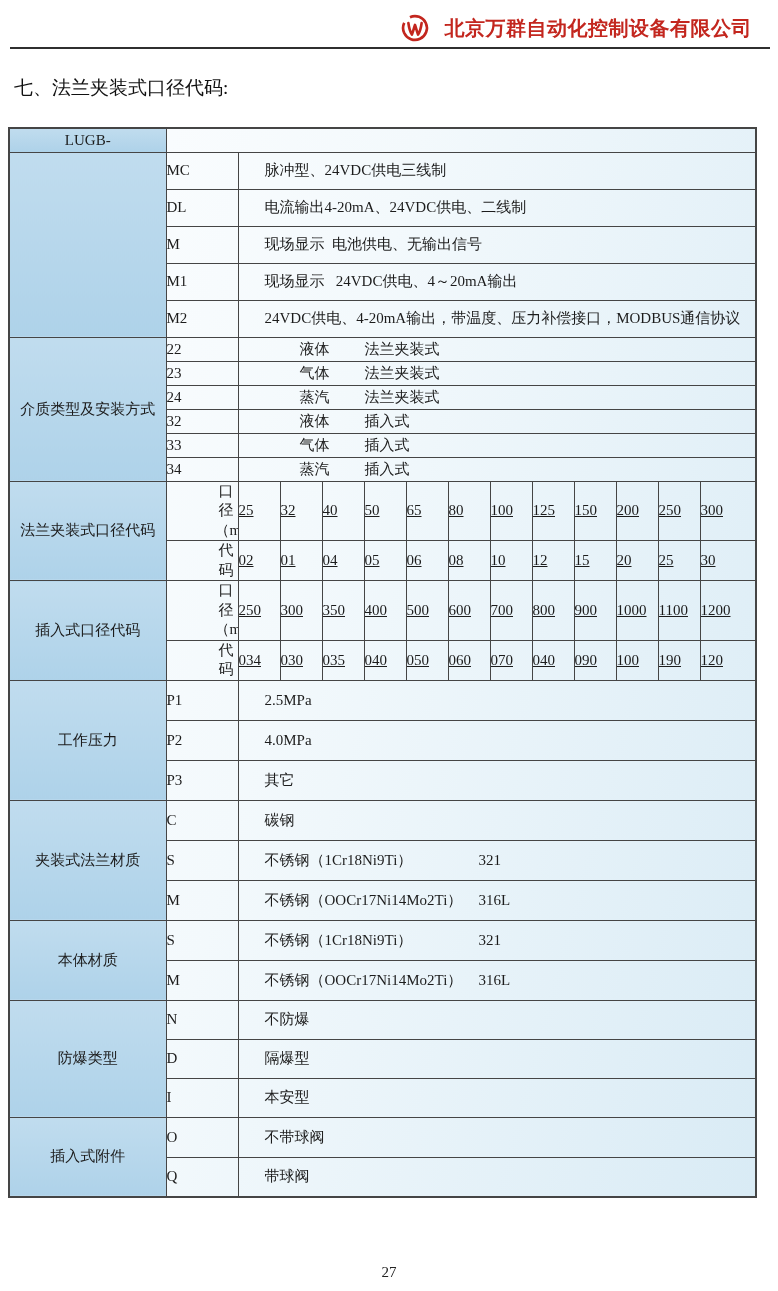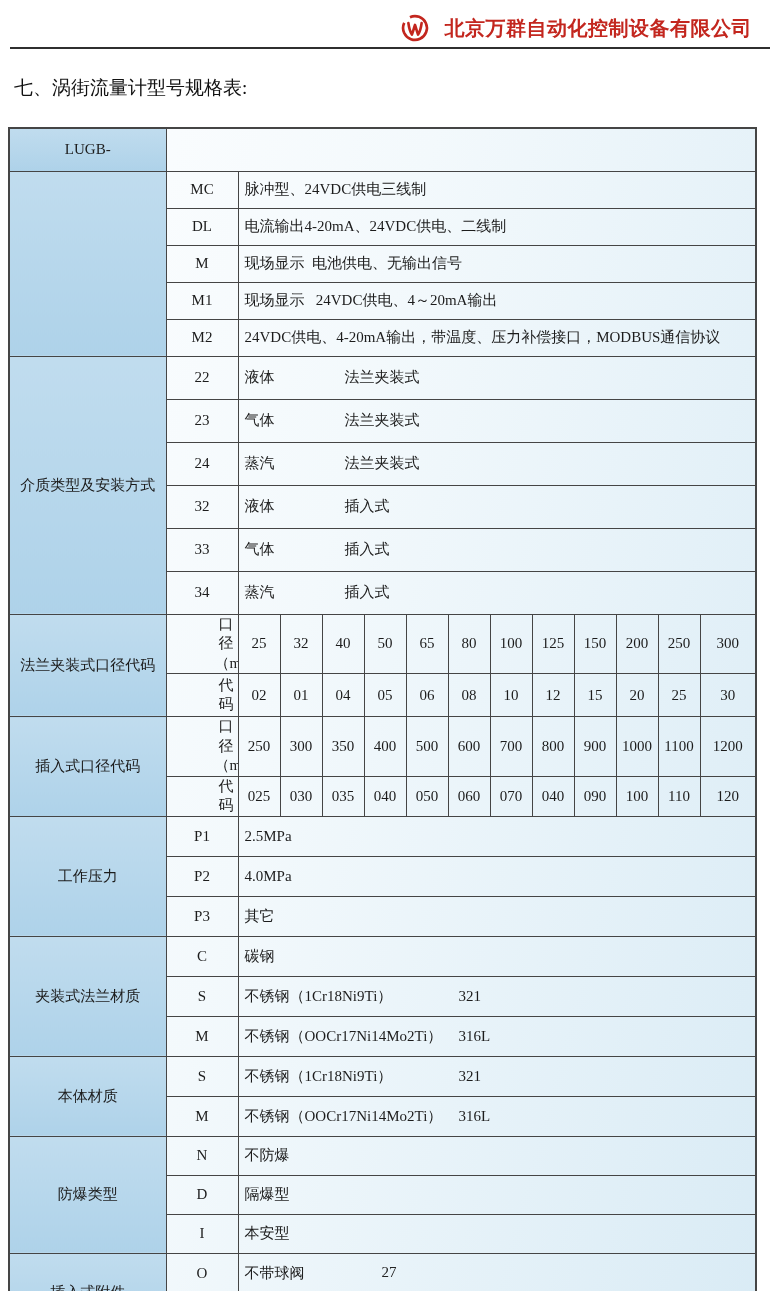--- a/index.html
+++ b/index.html
@@ -41,29 +41,29 @@
   table.spec td {
     border: 1px solid #454545;
     vertical-align: middle;
     overflow: hidden;
   }
   td.label {
     background: linear-gradient(180deg, #c0dcee 0%, #aed2e9 100%);
     text-align: center;
     font-size: 15px;
   }
-  td.code { text-align: center; }
-  td.desc { padding-left: 6px; white-space: pre-wrap; }
+  td.code { text-align: left; }
+  td.desc { padding-left: 26px; white-space: pre-wrap; }
   td.blank { }
   td.dhead { text-align: center; white-space: pre-line; line-height: 1.3; font-size: 15px; padding-left: 48px; }
-  td.num { text-align: center; }
-  .medium { display: inline-block; min-width: 100px; }
+  td.num { text-align: left; text-decoration: underline; }
+  .medium { display: inline-block; min-width: 100px; text-align: center; }
   .mat-name { display: inline-block; min-width: 214px; }
 
-  tr.h36 td { height: 43px; margin-left: 35px; }
+  tr.h36 td { height: 24px; margin-left: 35px; }
   tr.h37 td { height: 37px; }
   tr.h40 td { height: 40px; }
   tr.h39 td { height: 39px; }
   tr.h46 td { height: 46px; }
   tr.h45 td { height: 45px; }
   tr.h35 td { height: 35px; }
 
   .page-number {
     position: absolute; left: 0; right: 0; bottom: 10px;
     text-align: center; font-size: 15px; color: #222;
@@ -78,21 +78,21 @@
     <div class="header-inner">
       <svg class="logo" viewBox="0 0 34 34" width="30" height="30" aria-hidden="true">
         <circle cx="17" cy="17" r="13.5" fill="none" stroke="#c3261e" stroke-width="3" stroke-dasharray="75 10" stroke-dashoffset="0" transform="rotate(-115 17 17)"></circle>
         <path d="M9.5 11.5 C10.5 19 12.5 23 13.5 24.5 C15 20.5 16 16.5 17 13.5 C18 16.5 19 20.5 20.5 24.5 C21.5 23 23.5 19 24.5 11.5" fill="none" stroke="#c3261e" stroke-width="3" stroke-linecap="round" stroke-linejoin="round"></path>
       </svg>
       <span class="company-name">北京万群自动化控制设备有限公司</span>
     </div>
     <div class="header-rule"></div>
   </div>
 
-  <div class="section-title">七、涡街流量计型号规格表:</div>
+  <div class="section-title">七、法兰夹装式口径代码:</div>
 
   <table class="spec">
     <colgroup>
       <col style="width:157px">
         <col style="width:72px">
       <col style="width:42px">
         <col style="width:42px">
         <col style="width:42px">
         <col style="width:42px">
       <col style="width:42px">
@@ -204,31 +204,31 @@
       <td class="num">600</td>
       <td class="num">700</td>
       <td class="num">800</td>
       <td class="num">900</td>
       <td class="num">1000</td>
       <td class="num">1100</td>
       <td class="num">1200</td>
     </tr>
     <tr class="h35">
       <td class="dhead">代码</td>
-      <td class="num">025</td>
+      <td class="num">034</td>
       <td class="num">030</td>
       <td class="num">035</td>
       <td class="num">040</td>
       <td class="num">050</td>
       <td class="num">060</td>
       <td class="num">070</td>
       <td class="num">040</td>
       <td class="num">090</td>
       <td class="num">100</td>
-      <td class="num">110</td>
+      <td class="num">190</td>
       <td class="num">120</td>
     </tr>
 
     <tr class="h40">
       <td class="label" rowspan="3">工作压力</td>
       <td class="code">P1</td>
       <td class="desc" colspan="12">2.5MPa</td>
     </tr>
     <tr class="h40">
       <td class="code">P2</td>

